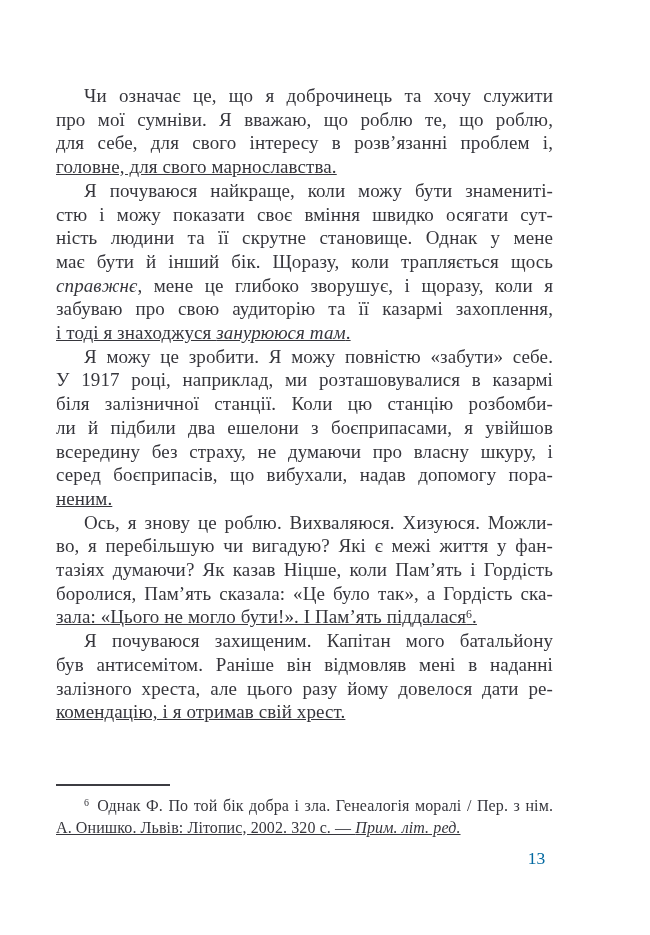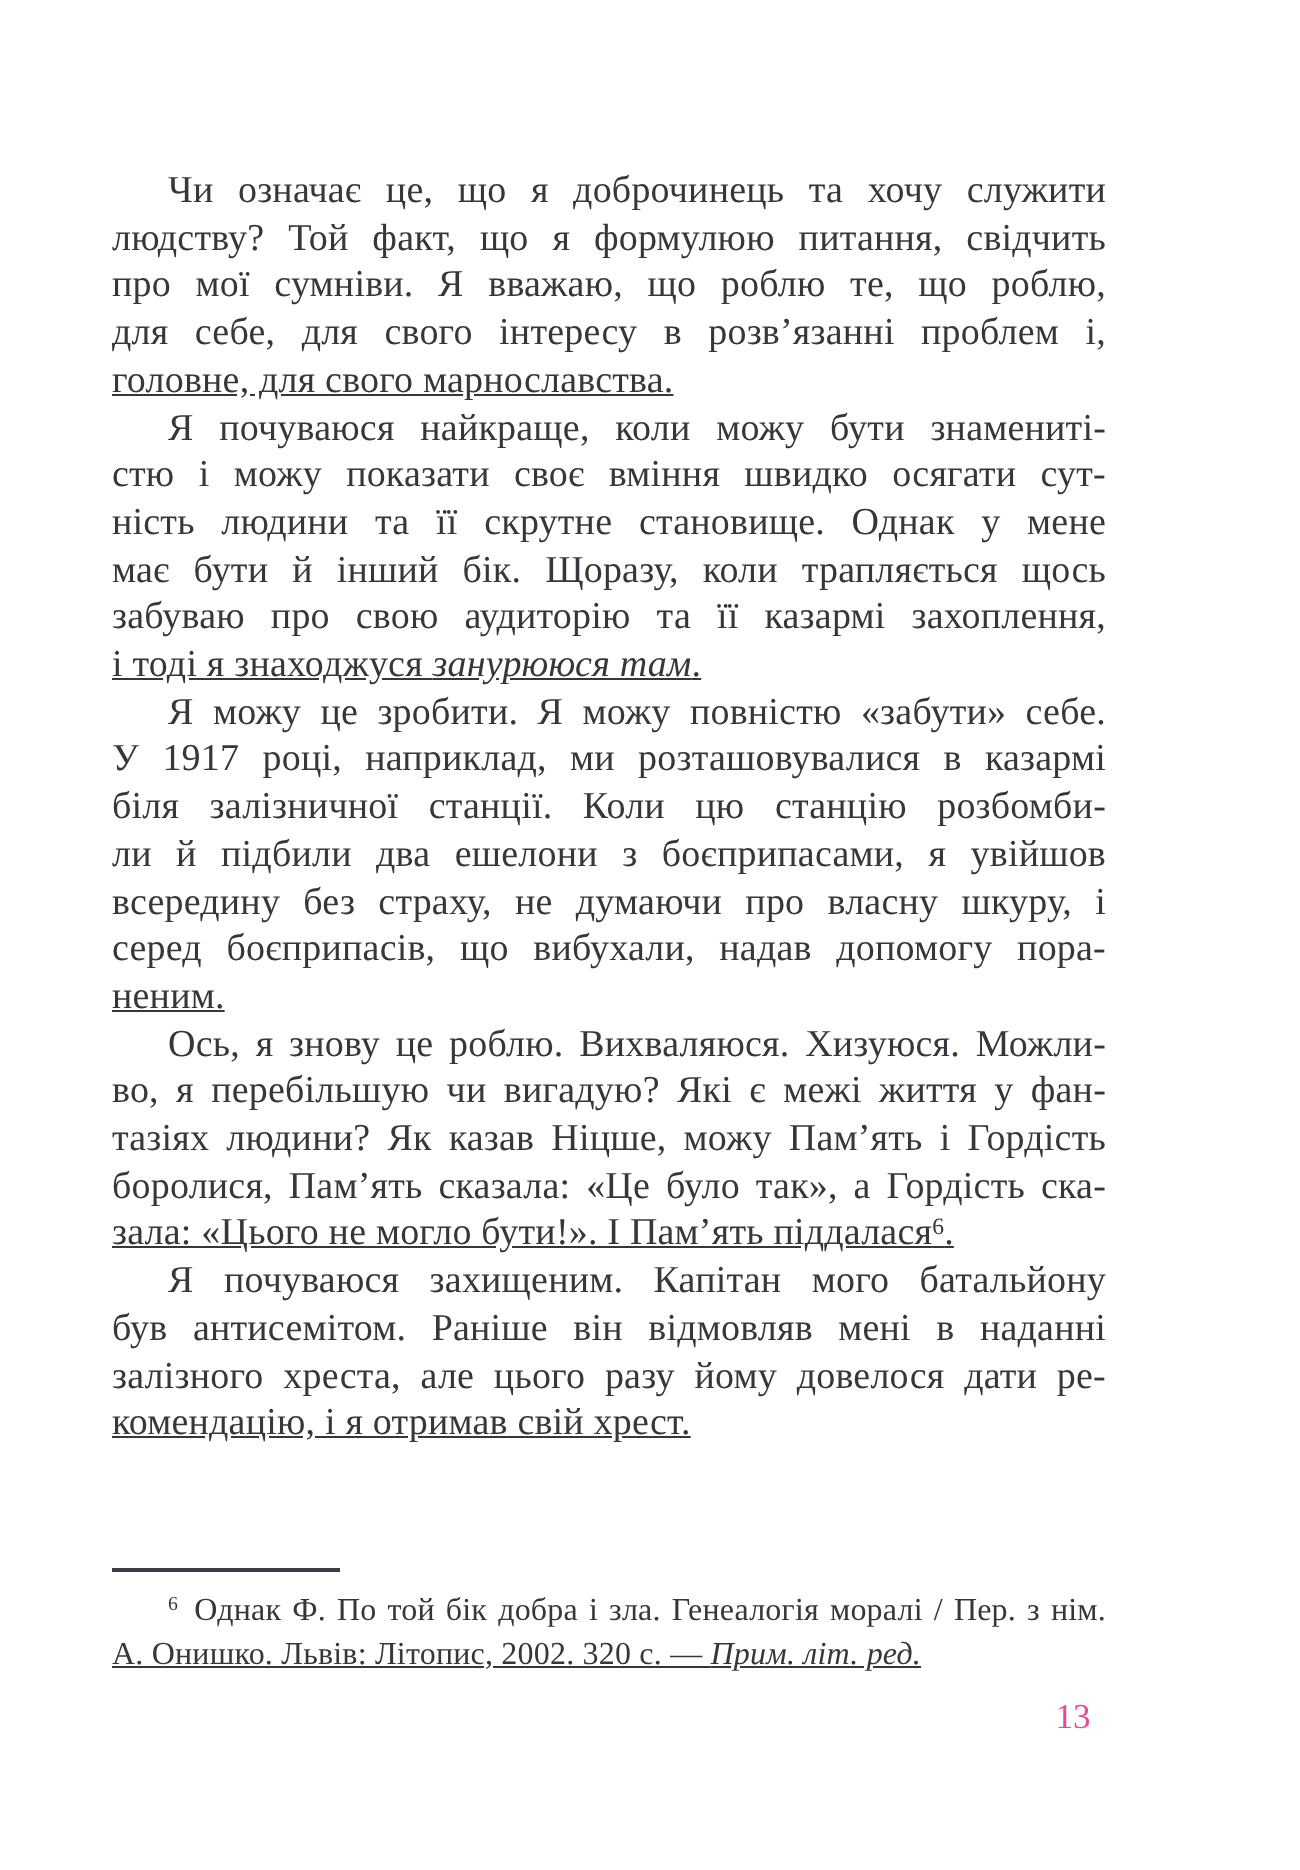--- a/index.html
+++ b/index.html
@@ -55,56 +55,56 @@
     line-height: 21.5px;
     letter-spacing: 0.1px;
   }
   .page-number {
     position: absolute;
     left: 513px;
     top: 848px;
     width: 47px;
     text-align: center;
     font-size: 17.5px;
-    color: #ec4899;
+    color: #0369a1;
   }
 </style>
 </head>
 <body>
 
 <div class="page">
   <div class="body-text" id="body-text">
       <div class="para">
         <div class="line first"><span>Чи означає це, що я доброчинець та хочу служити</span></div>
-        <div class="line"><span>людству? Той факт, що я формулюю питання, свідчить</span></div>
         <div class="line"><span>про мої сумніви. Я вважаю, що роблю те, що роблю,</span></div>
         <div class="line"><span>для себе, для свого інтересу в розв’язанні проблем і,</span></div>
         <div class="line last"><span>головне, для свого марнославства.</span></div>
       </div>
       <div class="para">
         <div class="line first"><span>Я почуваюся найкраще, коли можу бути знамениті-</span></div>
         <div class="line"><span>стю і можу показати своє вміння швидко осягати сут-</span></div>
         <div class="line"><span>ність людини та її скрутне становище. Однак у мене</span></div>
         <div class="line"><span>має бути й інший бік. Щоразу, коли трапляється щось</span></div>
+        <div class="line"><em>справжнє</em><span>, мене це глибоко зворушує, і щоразу, коли я</span></div>
         <div class="line"><span>забуваю про свою аудиторію та її казармі захоплення,</span></div>
         <div class="line last"><span>і тоді я знаходжуся </span><em>занурююся там</em><span>.</span></div>
       </div>
       <div class="para">
         <div class="line first"><span>Я можу це зробити. Я можу повністю «забути» себе.</span></div>
         <div class="line"><span>У 1917 році, наприклад, ми розташовувалися в казармі</span></div>
         <div class="line"><span>біля залізничної станції. Коли цю станцію розбомби-</span></div>
         <div class="line"><span>ли й підбили два ешелони з боєприпасами, я увійшов</span></div>
         <div class="line"><span>всередину без страху, не думаючи про власну шкуру, і</span></div>
         <div class="line"><span>серед боєприпасів, що вибухали, надав допомогу пора-</span></div>
         <div class="line last"><span>неним.</span></div>
       </div>
       <div class="para">
         <div class="line first"><span>Ось, я знову це роблю. Вихваляюся. Хизуюся. Можли-</span></div>
         <div class="line"><span>во, я перебільшую чи вигадую? Які є межі життя у фан-</span></div>
-        <div class="line"><span>тазіях людини? Як казав Ніцше, можу Пам’ять і Гордість</span></div>
+        <div class="line"><span>тазіях думаючи? Як казав Ніцше, коли Пам’ять і Гордість</span></div>
         <div class="line"><span>боролися, Пам’ять сказала: «Це було так», а Гордість ска-</span></div>
         <div class="line last"><span>зала: «Цього не могло бути!». І Пам’ять піддалася</span><sup>6</sup><span>.</span></div>
       </div>
       <div class="para">
         <div class="line first"><span>Я почуваюся захищеним. Капітан мого батальйону</span></div>
         <div class="line"><span>був антисемітом. Раніше він відмовляв мені в наданні</span></div>
         <div class="line"><span>залізного хреста, але цього разу йому довелося дати ре-</span></div>
         <div class="line last"><span>комендацію, і я отримав свій хрест.</span></div>
       </div>
     </div>

